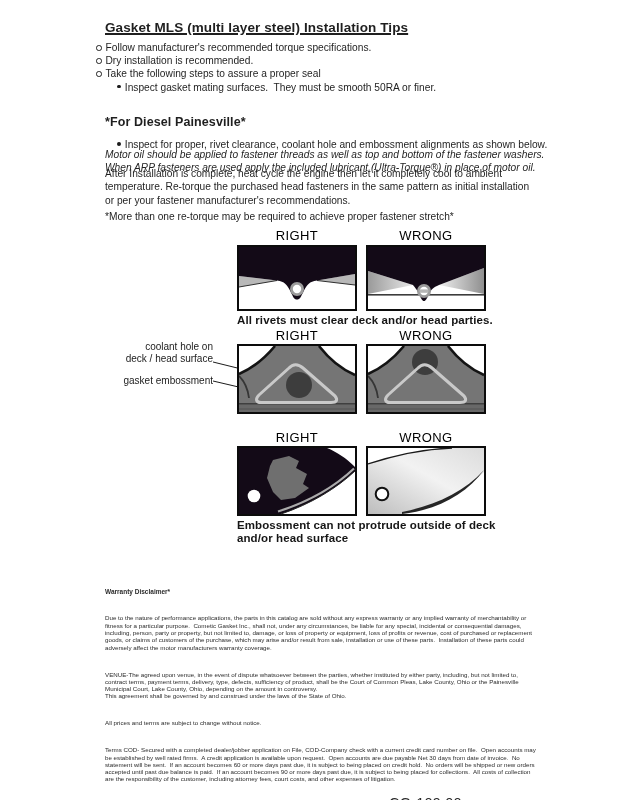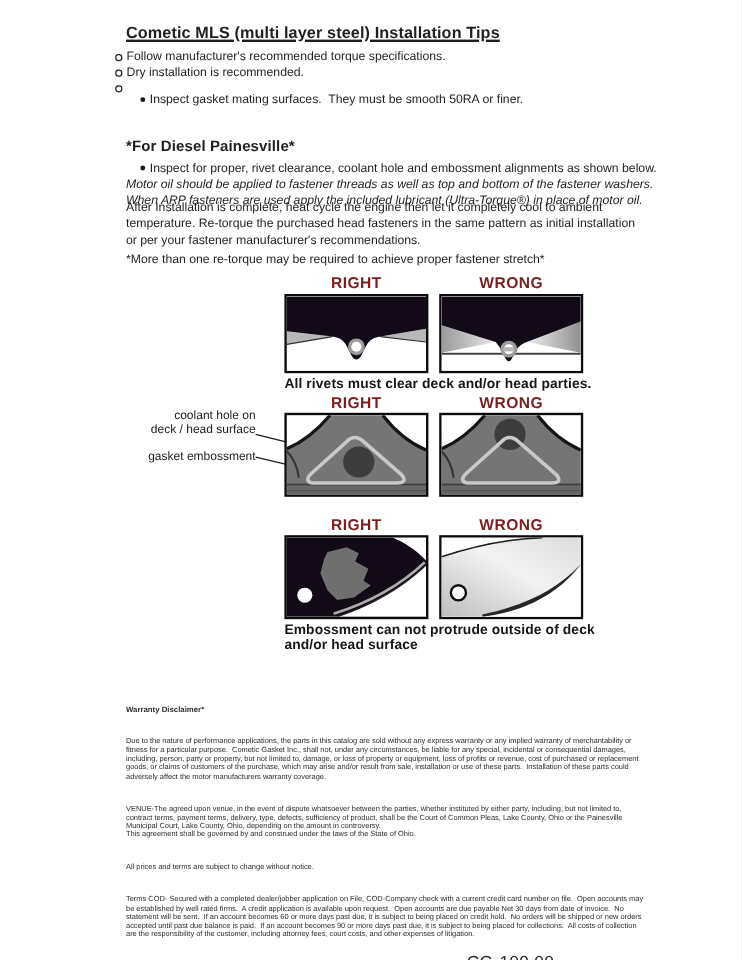--- a/index.html
+++ b/index.html
@@ -9,43 +9,43 @@
     overflow:hidden;margin:0 auto;
   }
   .abs{position:absolute;}
   .title{font-size:13.5px;font-weight:bold;text-decoration:underline;text-decoration-thickness:1.5px;letter-spacing:.1px;}
   .body-line{font-size:10.2px;line-height:13.2px;white-space:pre;}
   .bullet-row{display:flex;align-items:flex-start;white-space:pre;text-align:right;}
   .ring{display:inline-block;width:3.5px;height:3.5px;border:1px solid #222;border-radius:50%;margin:4px 4px 0 0;flex:0 0 auto;}
   .dot{display:inline-block;width:3.8px;height:3.8px;background:#1c1c1c;border-radius:50%;margin:4px 4px 0 0;flex:0 0 auto;}
   .h2{font-size:12.5px;font-weight:bold;letter-spacing:.1px;}
   .para{font-size:10.2px;line-height:13.4px;white-space:pre;}
-  .dlabel{font-size:13px;font-weight:bold;letter-spacing:.4px;text-align:center;width:120px;color:#7f1d1d;}
+  .dlabel{font-size:13px;font-weight:normal;letter-spacing:.4px;text-align:center;width:120px;color:#000000;}
   .caption{font-size:11.5px;font-weight:bold;letter-spacing:.1px;color:#161616;white-space:pre;line-height:13px;}
   .dbox{width:120px;height:70px;border:2px solid #0c0c0c;box-sizing:border-box;display:block;}
   .dbox1{width:120px;height:66px;border:2px solid #0c0c0c;box-sizing:border-box;display:block;}
   .annot{font-size:10px;line-height:12px;text-align:right;white-space:pre;color:#1c1c1c;}
   .legal{font-size:6.2px;line-height:7.3px;color:#2b2b2b;white-space:pre;}
   .legal p{margin:0 0 5px 0;}
   .legal .lh{font-weight:bold;font-size:6.5px;margin-bottom:5px;}
   .pagenum{font-size:14.5px;letter-spacing:.2px;color:#2a2a2a;}
   svg{display:block;}
   .leader{pointer-events:none;}
 </style>
 </head>
 <body>
 
 <div class="page">
 
-  <div class="abs title" style="left:105px;top:20px;">Cometic MLS (multi layer steel) Installation Tips</div>
+  <div class="abs title" style="left:105px;top:20px;">Gasket MLS (multi layer steel) Installation Tips</div>
 
   <div class="abs" style="left:96px;top:41px;">
     <div class="bullet-row body-line"><span class="ring"></span><span>Follow manufacturer's recommended torque specifications.</span></div>
     <div class="bullet-row body-line"><span class="ring"></span><span>Dry installation is recommended.</span></div>
-    <div class="bullet-row body-line"><span class="ring"></span></div>
+    <div class="bullet-row body-line"><span class="ring"></span><span>Take the following steps to assure a proper seal</span></div>
     <div class="bullet-row body-line" style="margin-left:21px;"><span class="dot"></span><span>Inspect gasket mating surfaces.  They must be smooth 50RA or finer.</span></div>
     <div class="bullet-row body-line" style="margin-left:21px;margin-top:44px;"><span class="dot"></span><span>Inspect for proper, rivet clearance, coolant hole and embossment alignments as shown below.</span></div>
   </div>
 
   <div class="abs h2" style="left:105px;top:115px;">*For Diesel Painesville*</div>
   <div class="abs para" style="left:105px;top:148px;font-style:italic;">Motor oil should be applied to fastener threads as well as top and bottom of the fastener washers.
 When ARP fasteners are used apply the included lubricant (Ultra-Torque®) in place of motor oil.</div>
   <div class="abs para" style="left:105px;top:167px;">After Installation is complete, heat cycle the engine then let it completely cool to ambient
 temperature. Re-torque the purchased head fasteners in the same pattern as initial installation
 or per your fastener manufacturer's recommendations.</div>

